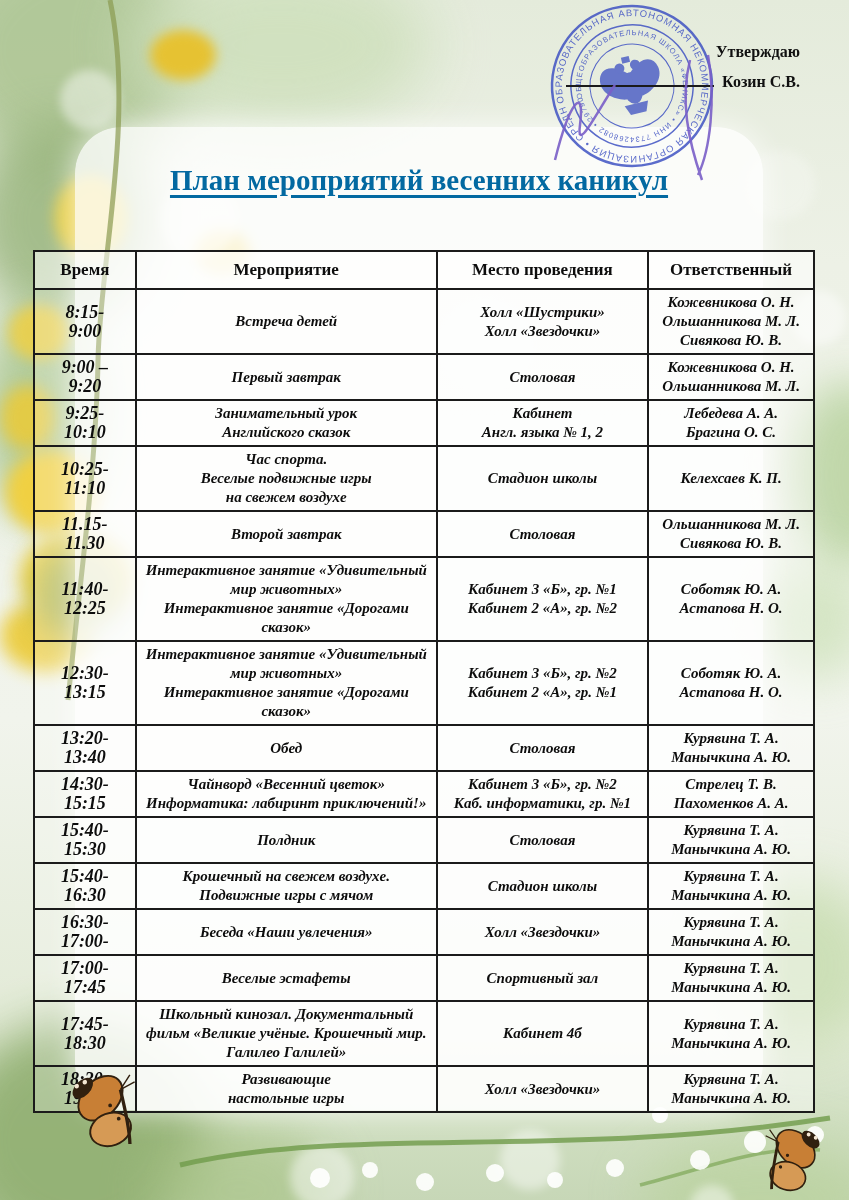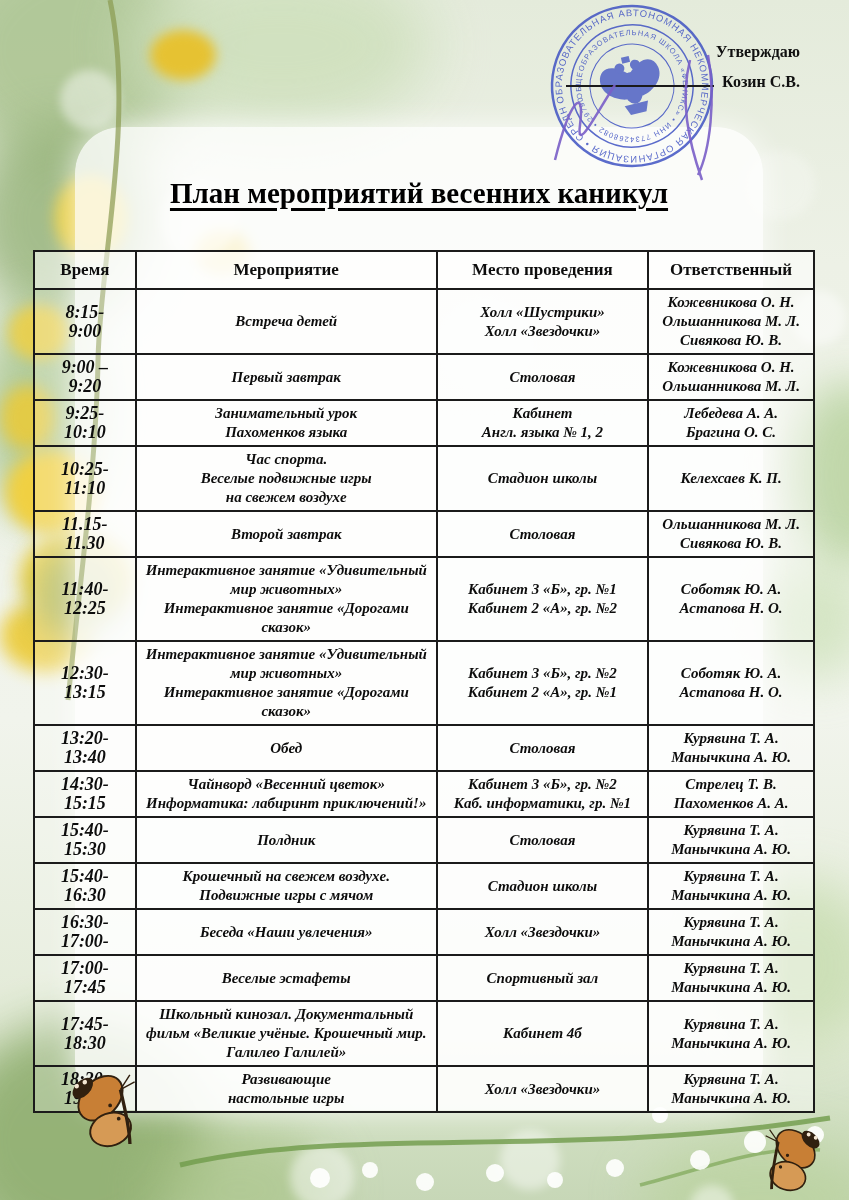--- a/index.html
+++ b/index.html
@@ -12,22 +12,22 @@
   .panel{position:absolute;left:75px;top:127px;width:688px;height:983px;
          background:rgba(255,255,255,.8);border-radius:46px;
          box-shadow:0 0 30px rgba(255,255,255,.8);}
   
   .approval{position:absolute;top:42px;right:49px;text-align:right;color:#101010;
             font-weight:bold;font-size:16px;line-height:20px;z-index:6;}
   .sig-line{display:inline-block;width:148px;border-bottom:2px solid #1a1a1a;
             margin-right:8px;height:14px;}
   .sig-row{margin-top:9px;}
   
-  .title{position:absolute;left:55px;top:172px;width:728px;text-align:center;
-         color:#000000;font-weight:bold;z-index:5;}
+  .title{position:absolute;left:55px;top:159px;width:728px;text-align:center;
+         color:#0369a1;font-weight:bold;z-index:5;}
   .title .t1,.title .t2{font-size:29px;line-height:43px;
          text-decoration:underline;text-decoration-thickness:2.5px;text-underline-offset:5px;}
   
   table.sched{position:absolute;left:33px;top:250px;width:782px;z-index:5;
         border-collapse:collapse;color:#0d0d0d;}
   .sched th,.sched td{border:2px solid #1b1b1b;text-align:center;vertical-align:middle;
         padding:3px 4px;white-space:pre-line;}
   .sched th{font-size:17px;font-weight:bold;height:30px;background:rgba(255,255,255,.55);}
   .sched td{font-size:15px;font-weight:bold;font-style:italic;line-height:19px;
         background:rgba(255,255,255,.45);}
@@ -175,21 +175,21 @@
 9:20</td>
         <td class="col-event">Первый завтрак</td>
         <td class="col-place">Столовая</td>
         <td class="col-responsible">Кожевникова О. Н.
 Ольшанникова М. Л.</td>
       </tr>
       <tr>
         <td class="col-time">9:25-
 10:10</td>
         <td class="col-event">Занимательный урок
-Пахоменков языка</td>
+Английского сказок</td>
         <td class="col-place">Кабинет
 Англ. языка № 1, 2</td>
         <td class="col-responsible">Лебедева А. А.
 Брагина О. С.</td>
       </tr>
       <tr>
         <td class="col-time">10:25-
 11:10</td>
         <td class="col-event">Час спорта.
 Веселые подвижные игры

